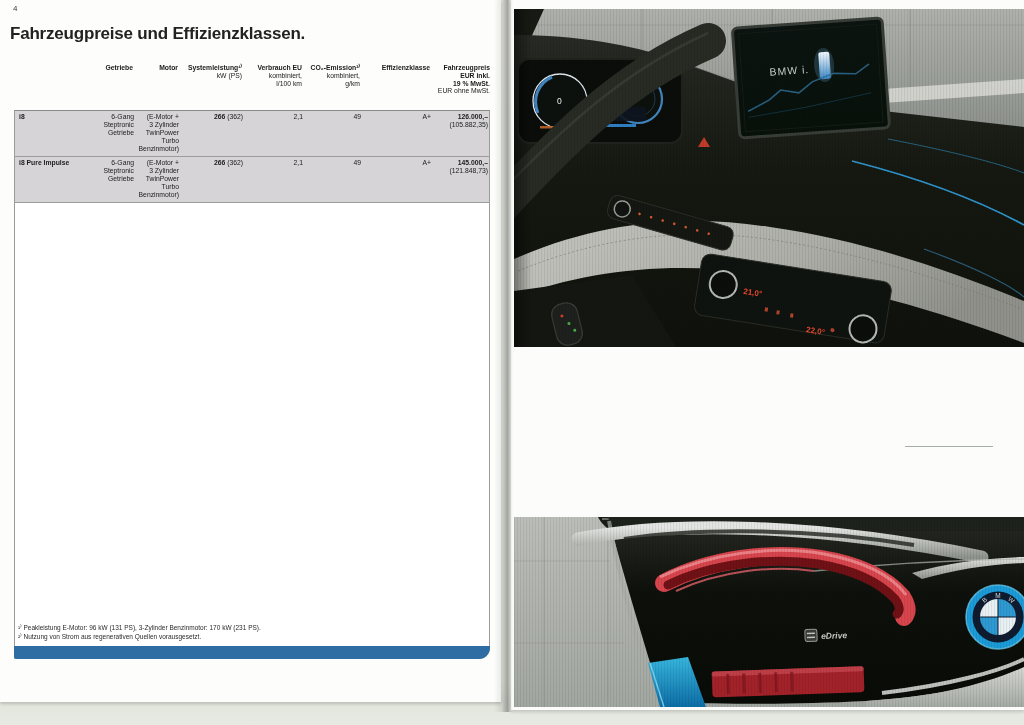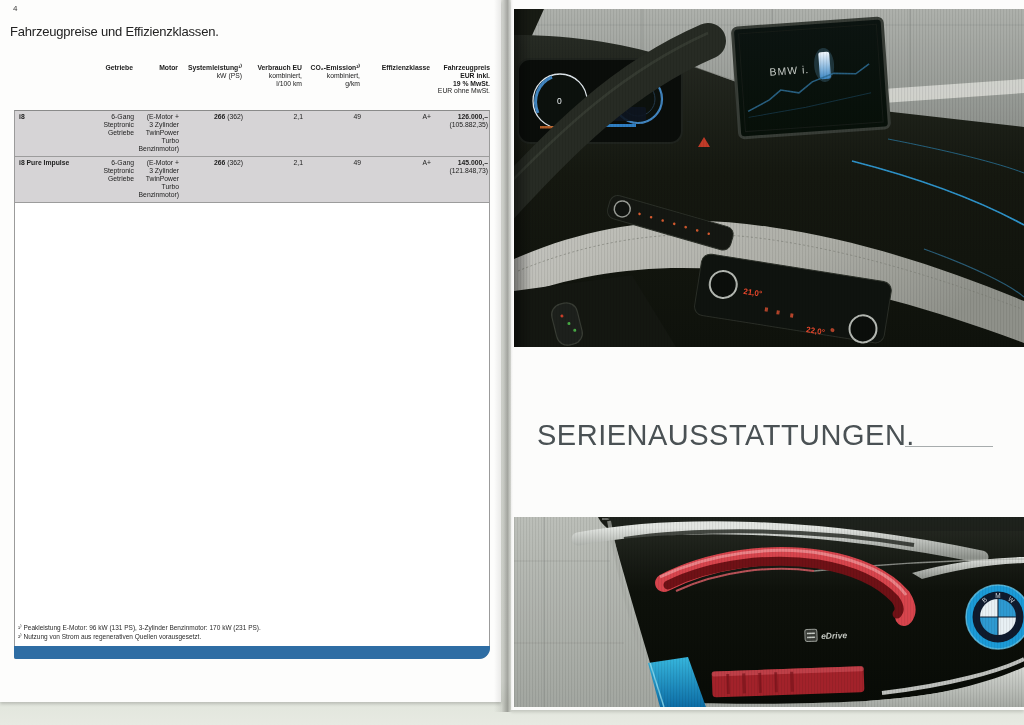--- a/index.html
+++ b/index.html
@@ -4,21 +4,21 @@
 <style>
   * { margin:0; padding:0; box-sizing:border-box; }
   body { font-family:"Liberation Sans", sans-serif; background:#dfe3da; }
   .scan { position:relative; width:1024px; height:725px; overflow:hidden;
           background:linear-gradient(180deg,#eff1ec 0%,#ecefe8 94%,#e2e6dd 97%,#e7eae2 100%); }
 
   
   .page-left { position:absolute; left:0; top:0; width:501px; height:702px;
                background:#fdfdfc; box-shadow:0 2px 3px rgba(0,0,0,.18); }
   .page-num { position:absolute; left:13px; top:4px; font-size:8px; color:#3a3a3a; }
-  .doc-title { position:absolute; left:10px; top:24px; font-size:13px; font-weight:normal;
+  .doc-title { position:absolute; left:10px; top:24px; font-size:17px; font-weight:bold;
                letter-spacing:-0.2px; color:#222;text-align:right; }
 
   .table-wrap { position:absolute; left:14px; top:64px; width:476px; }
   .grid8 { display:grid; grid-template-columns:70px 49px 45px 64px 60px 58px 70px 60px; }
   .thead { height:46px; }
   .hcell { text-align:right; font-size:6.8px; line-height:7.8px; color:#1a1a1a; }
   .ht { display:block; font-weight:bold; white-space:pre-line; }
   .hs { display:block; font-weight:normal; white-space:pre-line; }
 
   .tbox { position:relative; height:549px; border:1px solid #9b9b9b; border-top-color:#8a8a8a;
@@ -249,21 +249,20 @@
 
         <path d="M338,152 C408,170 466,192 510,216" stroke="#2f9bd6" stroke-width="1.7" fill="none" opacity="0.95"></path>
         <path d="M374,130 C436,142 484,154 510,164" stroke="#2f9bd6" stroke-width="1" fill="none" opacity="0.55"></path>
         <path d="M410,240 C460,258 496,276 510,288" stroke="#3b8fc0" stroke-width="1.2" fill="none" opacity="0.6"></path>
 
         <rect x="0" y="0" width="510" height="338" fill="url(#px)"></rect>
         <rect x="0" y="0" width="18" height="338" fill="url(#gVin)"></rect>
       </svg>
     </figure>
 
-    <h2 class="section-title">SERIENAUSSTATTUNGEN.</h2>
     <div class="title-rule"></div>
 
     <figure class="photo photo-bottom">
       <svg viewBox="0 0 510 190" preserveAspectRatio="none">
         <defs>
           <linearGradient id="gConc2" x1="0" y1="0" x2="0" y2="1">
             <stop offset="0" stop-color="#bcbfb9"></stop>
               <stop offset="1" stop-color="#a3a7a1"></stop>
           </linearGradient>
           <linearGradient id="gCar" x1="0" y1="0" x2="0" y2="1">

